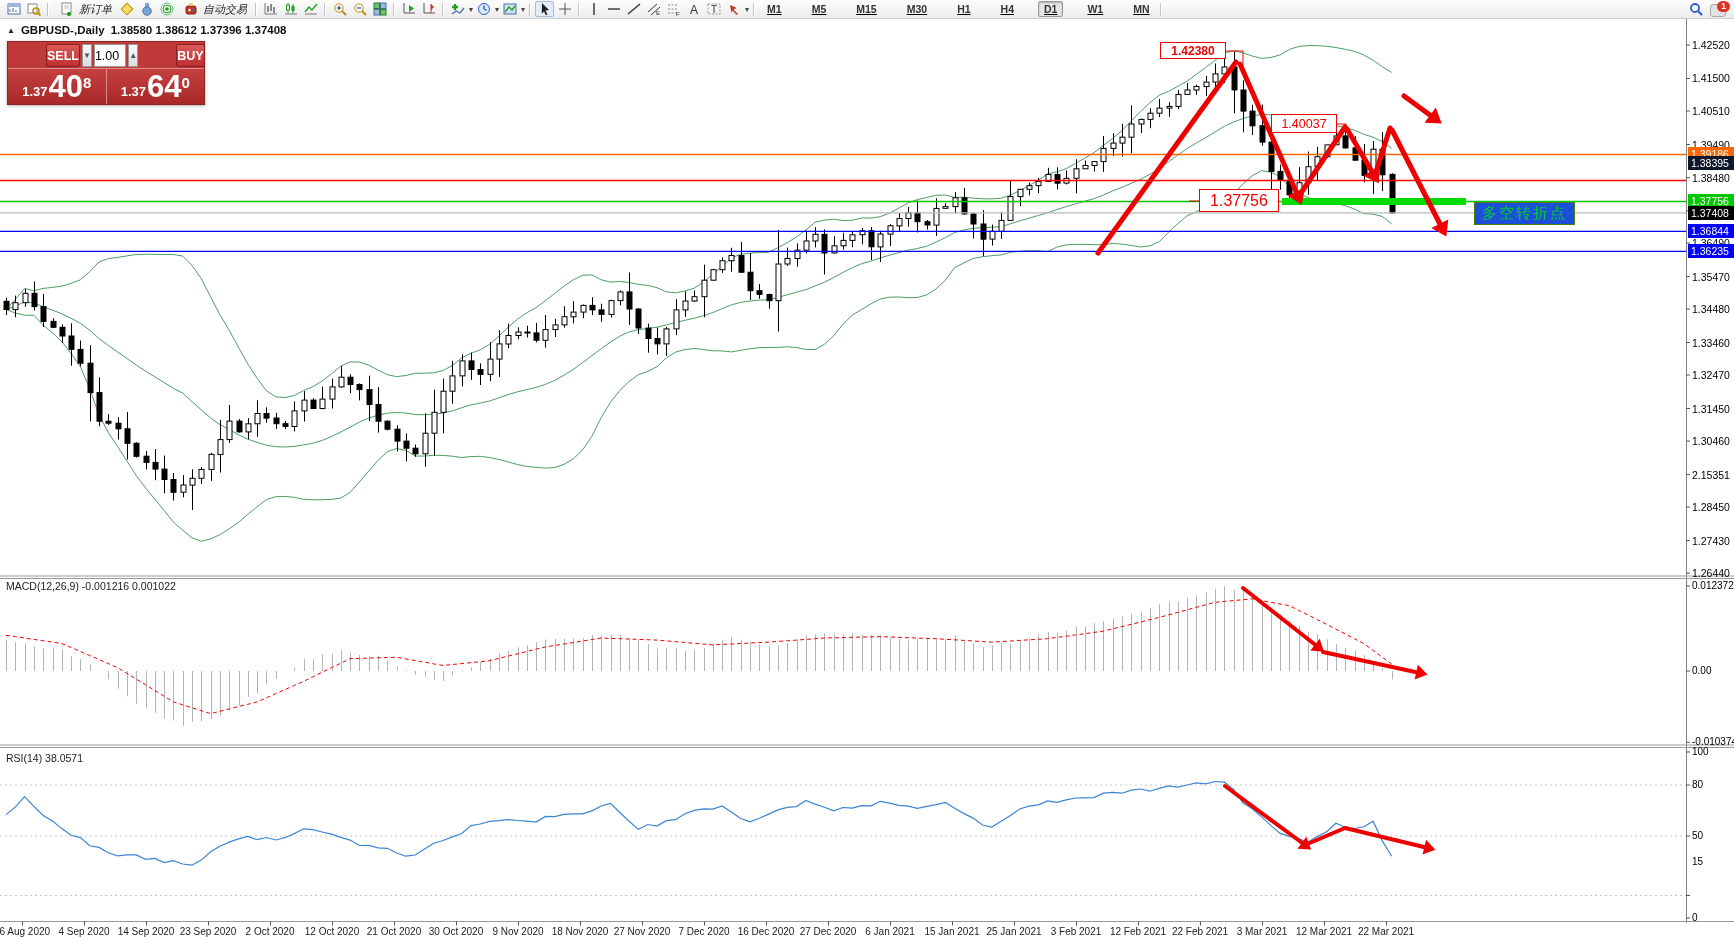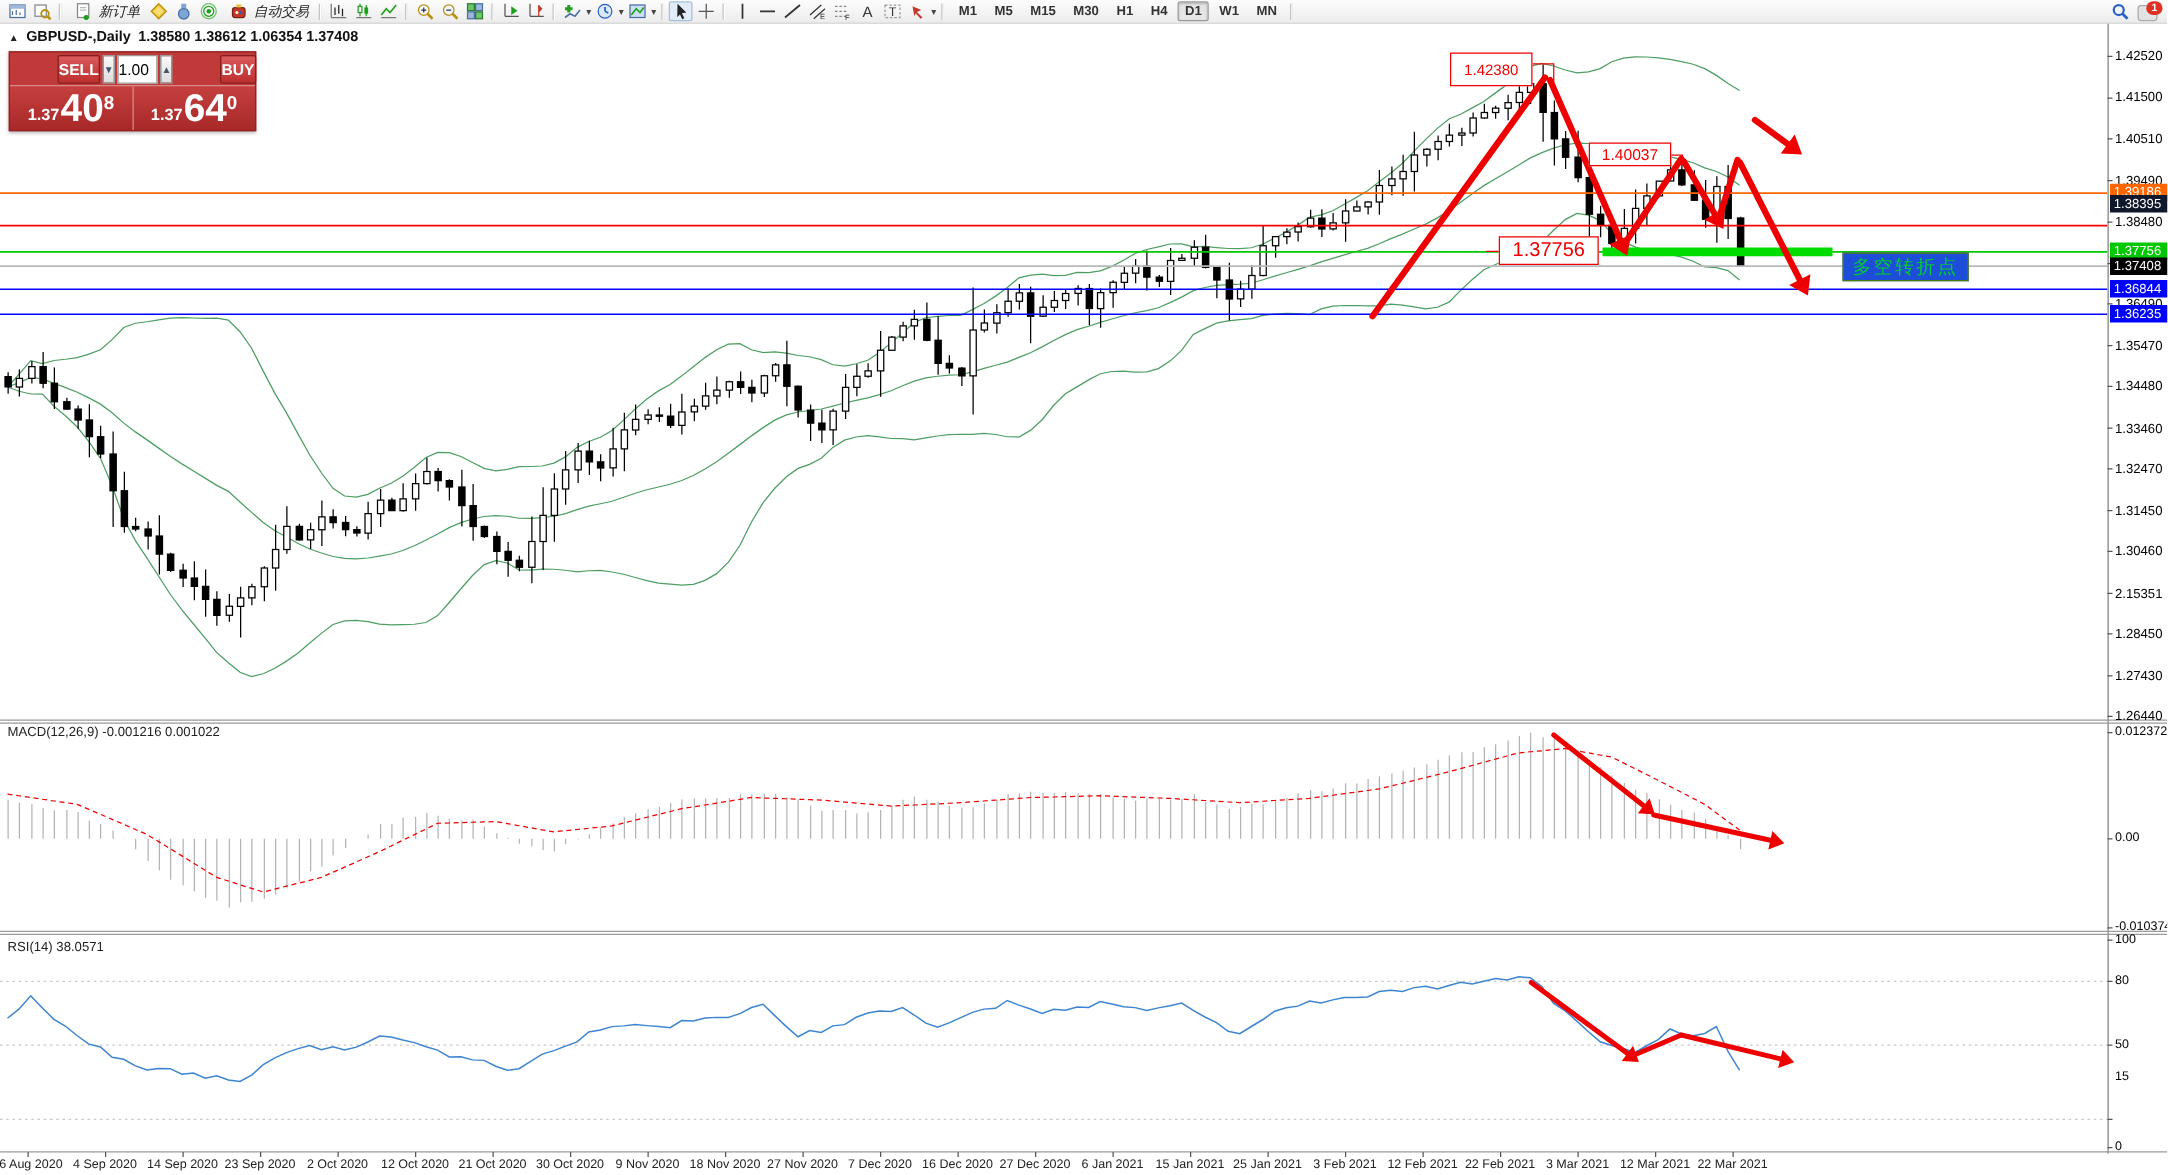--- a/index.html
+++ b/index.html
@@ -8,21 +8,21 @@
   
   #toolbar{position:absolute;left:0;top:0;width:1734px;height:19px;box-sizing:border-box;
            background:linear-gradient(#fdfdfd,#ececec);border-bottom:1px solid #cfcfcf;
            display:flex;align-items:center;padding:0 4px;gap:1px;}
   .tbi{width:19px;height:16px;display:inline-flex;align-items:center;justify-content:center;flex:0 0 auto;}
   .tbi svg{display:block;}
   .tbtn{display:inline-flex;align-items:center;gap:3px;padding:0 4px;height:16px;font-size:11px;color:#222;flex:0 0 auto;font-style:italic;}
   .sep{width:1px;height:13px;background:#c4c4c4;border-right:1px solid #fff;margin:0 3px;flex:0 0 auto;}
   .caret{font-size:8px;color:#444;margin-left:1px;}
   .pressed{background:#e2ecf8;border:1px solid #a4bfdc;border-radius:2px;box-sizing:border-box;}
-  #tf-group{display:flex;align-items:center;gap:2px;margin-left:2px;}
+  #tf-group{display:flex;align-items:center;gap:18px;margin-left:2px;text-decoration:underline;}
   .tfb{font-size:10.5px;font-weight:bold;color:#333;padding:1px 5px;border:1px solid transparent;border-radius:2px;}
   .tfb.active{background:#e6e6e6;border:1px solid #9a9a9a;box-shadow:inset 0 1px 2px rgba(0,0,0,.25);}
   #tb-right{margin-left:auto;display:flex;align-items:center;gap:4px;}
   #notif-badge{position:relative;width:20px;height:16px;}
   #notif-badge .bubble{position:absolute;left:0;top:3px;width:14px;height:11px;background:#e3e3e3;border:1px solid #aaa;border-radius:3px;}
   #notif-badge .cnt{position:absolute;right:0;top:0;min-width:11px;height:11px;background:#e03224;color:#fff;
                     font-size:8.5px;font-weight:bold;border-radius:6px;text-align:center;line-height:11px;padding:0 1px;}
   
   #chart-svg{position:absolute;left:0;top:0;}
   #symbol-line{position:absolute;left:7px;top:24px;font-size:11.5px;font-weight:bold;color:#111;display:flex;gap:6px;align-items:center;}
@@ -856,21 +856,21 @@
       <line x1="1138.5" x2="1138.5" y1="921.5" y2="925.5" stroke="#555"></line>
       <line x1="1200.5" x2="1200.5" y1="921.5" y2="925.5" stroke="#555"></line>
       <line x1="1262.5" x2="1262.5" y1="921.5" y2="925.5" stroke="#555"></line>
       <line x1="1324.5" x2="1324.5" y1="921.5" y2="925.5" stroke="#555"></line>
       <line x1="1386.5" x2="1386.5" y1="921.5" y2="925.5" stroke="#555"></line>
     </svg>
 
   <div id="symbol-line">
     <span class="tri">▲</span>
     <span>GBPUSD-,Daily</span>
-    <span>1.38580 1.38612 1.06354 1.37408</span>
+    <span>1.38580 1.38612 1.37396 1.37408</span>
   </div>
 
   <div id="trade-panel">
     <div id="tp-row1">
       <div class="tp-btn">SELL</div>
       <div class="spin">▼</div>
       <div id="tp-volume">1.00</div>
       <div class="spin">▲</div>
       <div class="tp-btn">BUY</div>
     </div>
@@ -884,21 +884,21 @@
         <span class="px-small">1.37</span>
         <span class="px-big">64</span>
         <span class="px-sup">0</span>
       </div>
     </div>
   </div>
 
   <div class="pane-label" style="top:580px">MACD(12,26,9) -0.001216 0.001022</div>
   <div class="pane-label" style="top:752px">RSI(14) 38.0571</div>
 
-  <div class="callout" id="callout-0" style="left: 1160px; top: 42px; width: 66px; height: 27px; font-size: 12px;">1.42380</div>
+  <div class="callout" id="callout-0" style="left: 1160px; top: 42px; width: 66px; height: 17px; font-size: 12px; font-weight: bold;">1.42380</div>
   <div class="callout" id="callout-1" style="left: 1271px; top: 114px; width: 66px; height: 19px; font-size: 12.5px;">1.40037</div>
   <div class="callout" id="callout-2" style="left: 1199px; top: 189px; width: 80px; height: 23px; font-size: 16px;">1.37756</div>
   <div id="note-box" style="left: 1474px; top: 202px; color: rgb(0, 204, 51);">多空转折点</div>
 
   <div id="overlay-labels">
       <div class="tick-label" style="top: 39px;">1.42520</div>
       <div class="tick-label" style="top: 72.4975px;">1.41500</div>
       <div class="tick-label" style="top: 105.01px;">1.40510</div>
       <div class="tick-label" style="top: 138.507px;">1.39490</div>
       <div class="tick-label" style="top: 171.677px;">1.38480</div>

